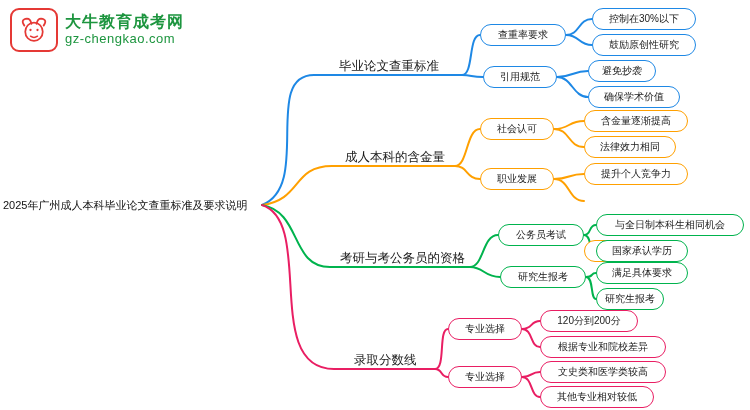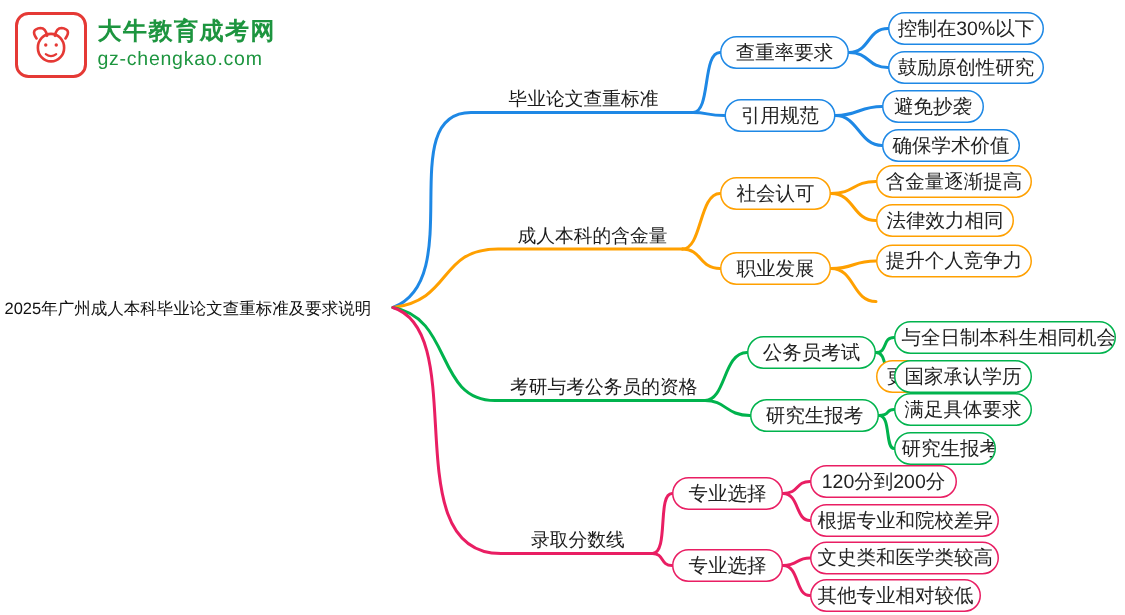--- a/index.html
+++ b/index.html
@@ -16,21 +16,21 @@
   .root-label{
     position:absolute;left:3px;top:198px;width:260px;
     font-size:11px;font-weight:500;color:#111;white-space:nowrap;
   }
   .lbl1{
     position:absolute;font-size:12.5px;color:#1a1a1a;white-space:nowrap;font-weight:500;
   }
   .box{
     position:absolute;box-sizing:border-box;height:22px;
     border:1.5px solid #999;border-radius:11px;background:#fff;
-    font-size:13px;color:#222;text-align:center;line-height:19px;
+    font-size:10px;color:#222;text-align:center;line-height:19px;
     white-space:nowrap;padding:0 4px;overflow:hidden;
   }
   .c-blue{border-color:#1e88e5}
   .c-orange{border-color:#ffa000}
   .c-green{border-color:#00b34d}
   .c-pink{border-color:#e91e63}
   .logo{
     position:absolute;left:10px;top:8px;display:flex;align-items:center;gap:7px;cursor:pointer;
   }
   .logo-icon{

